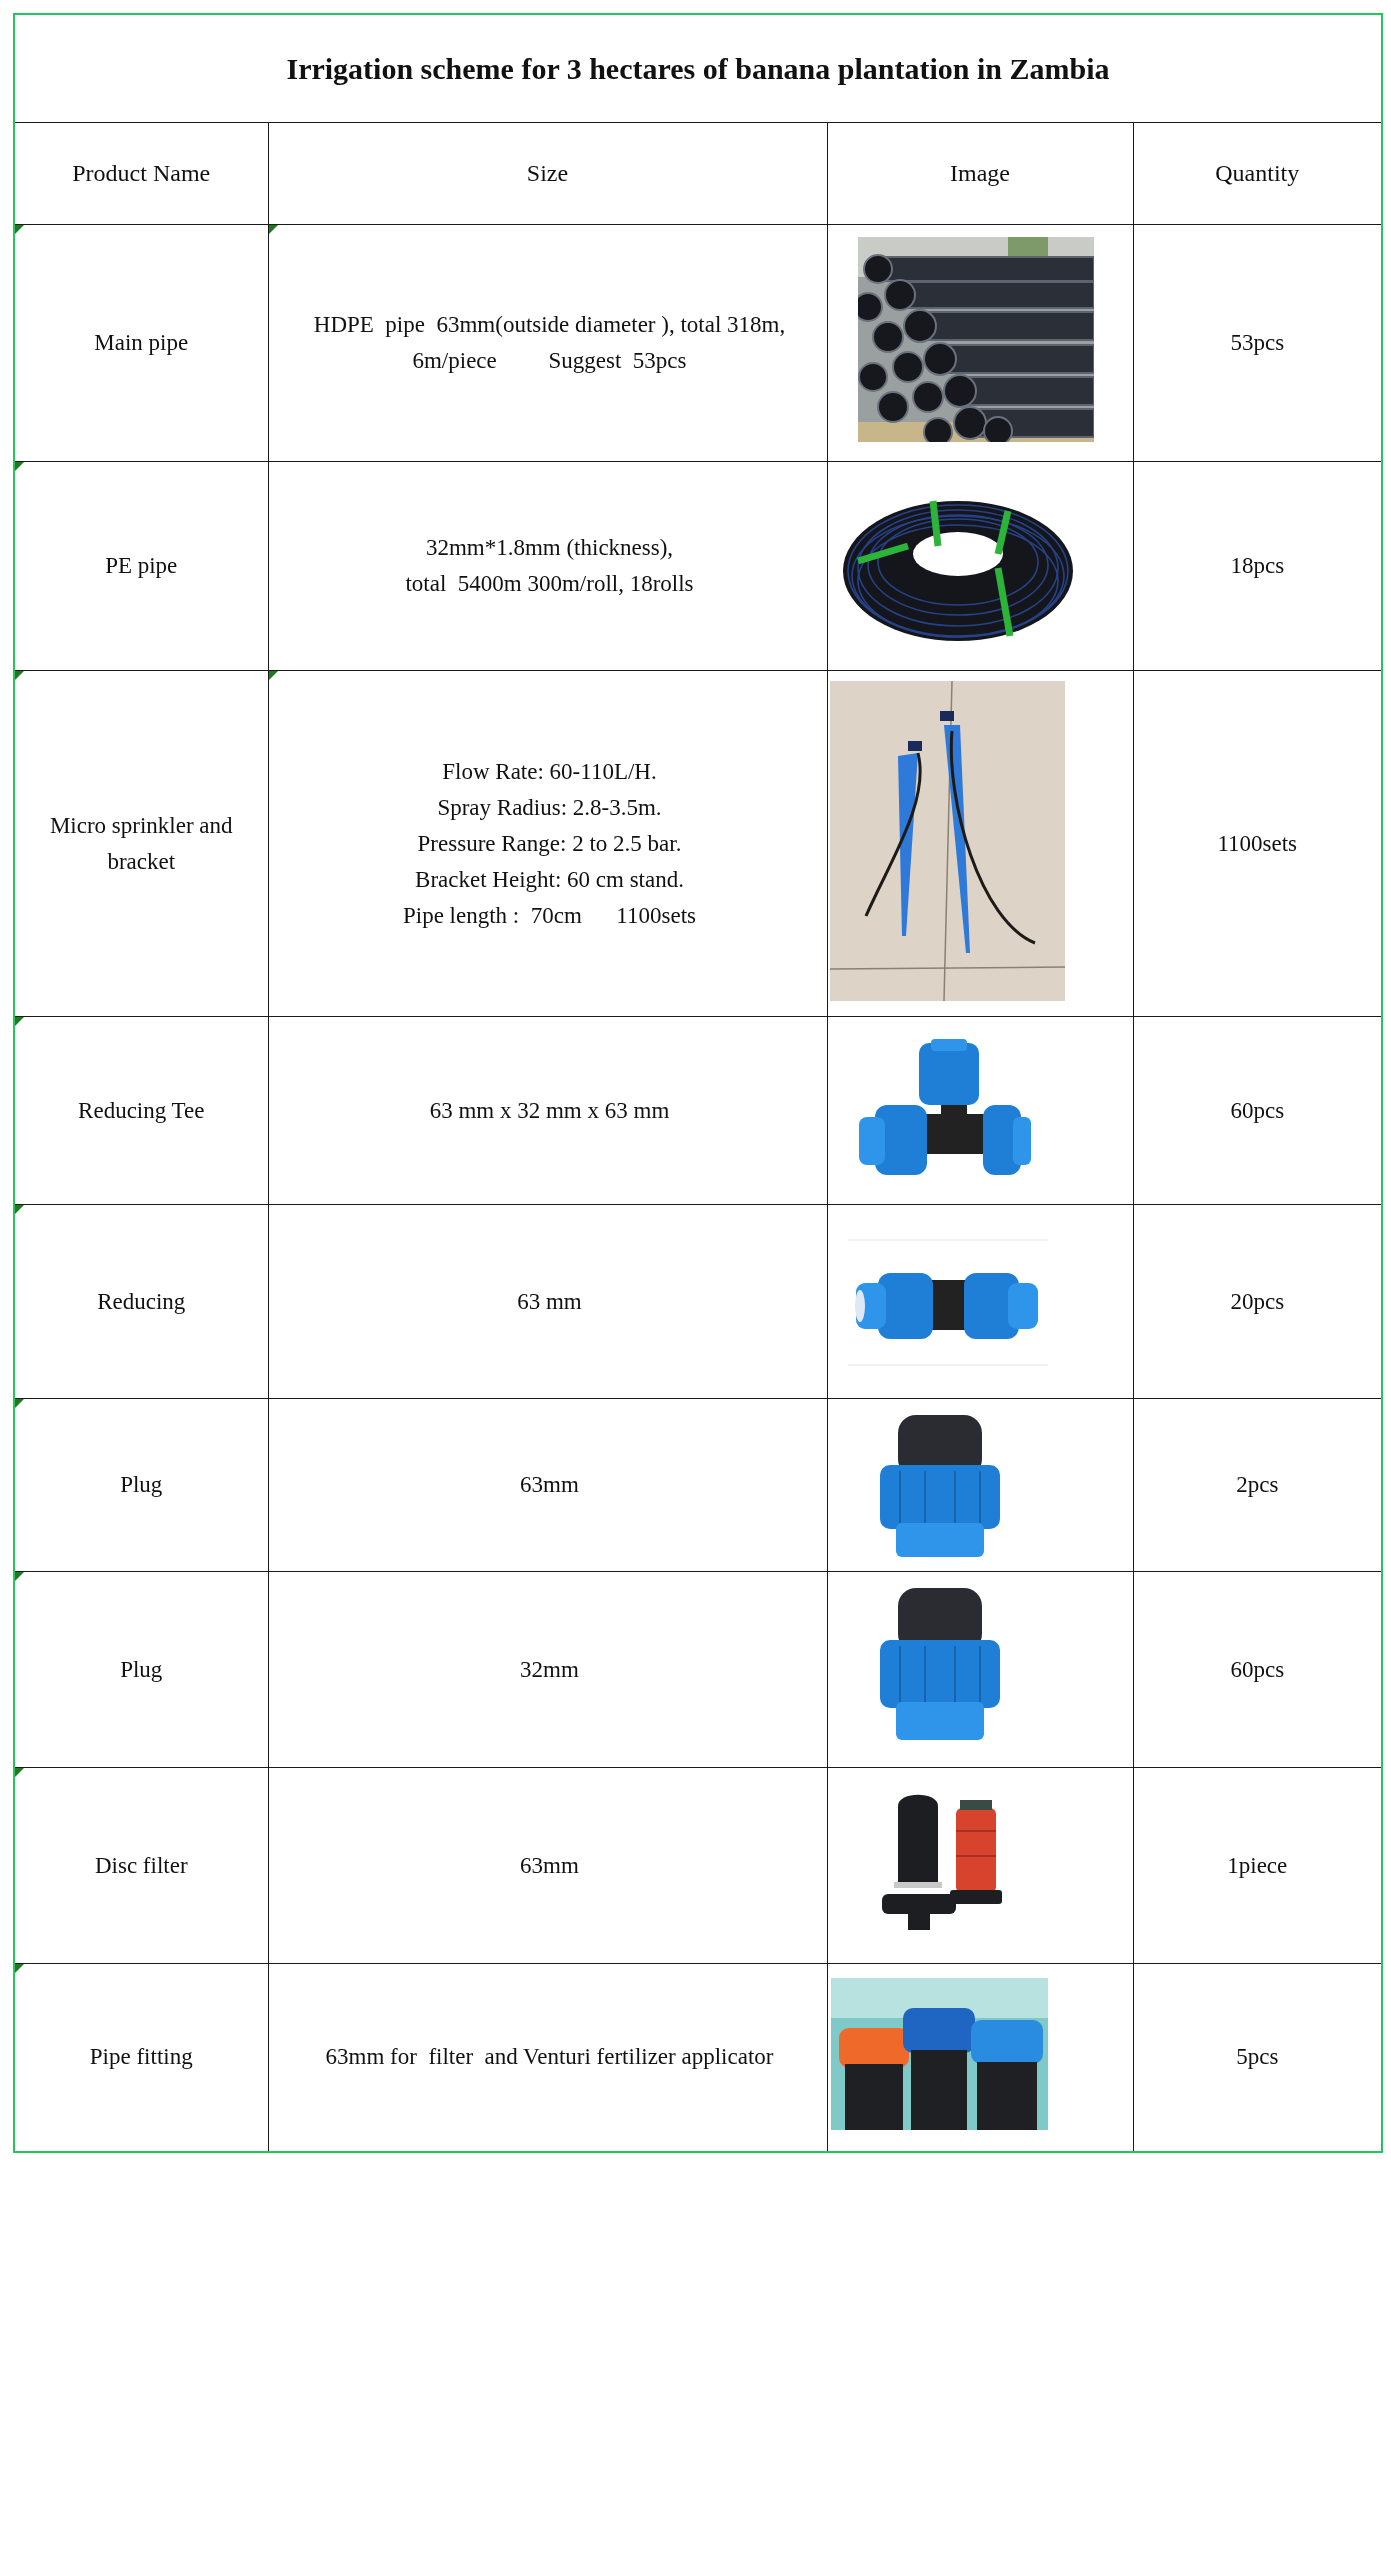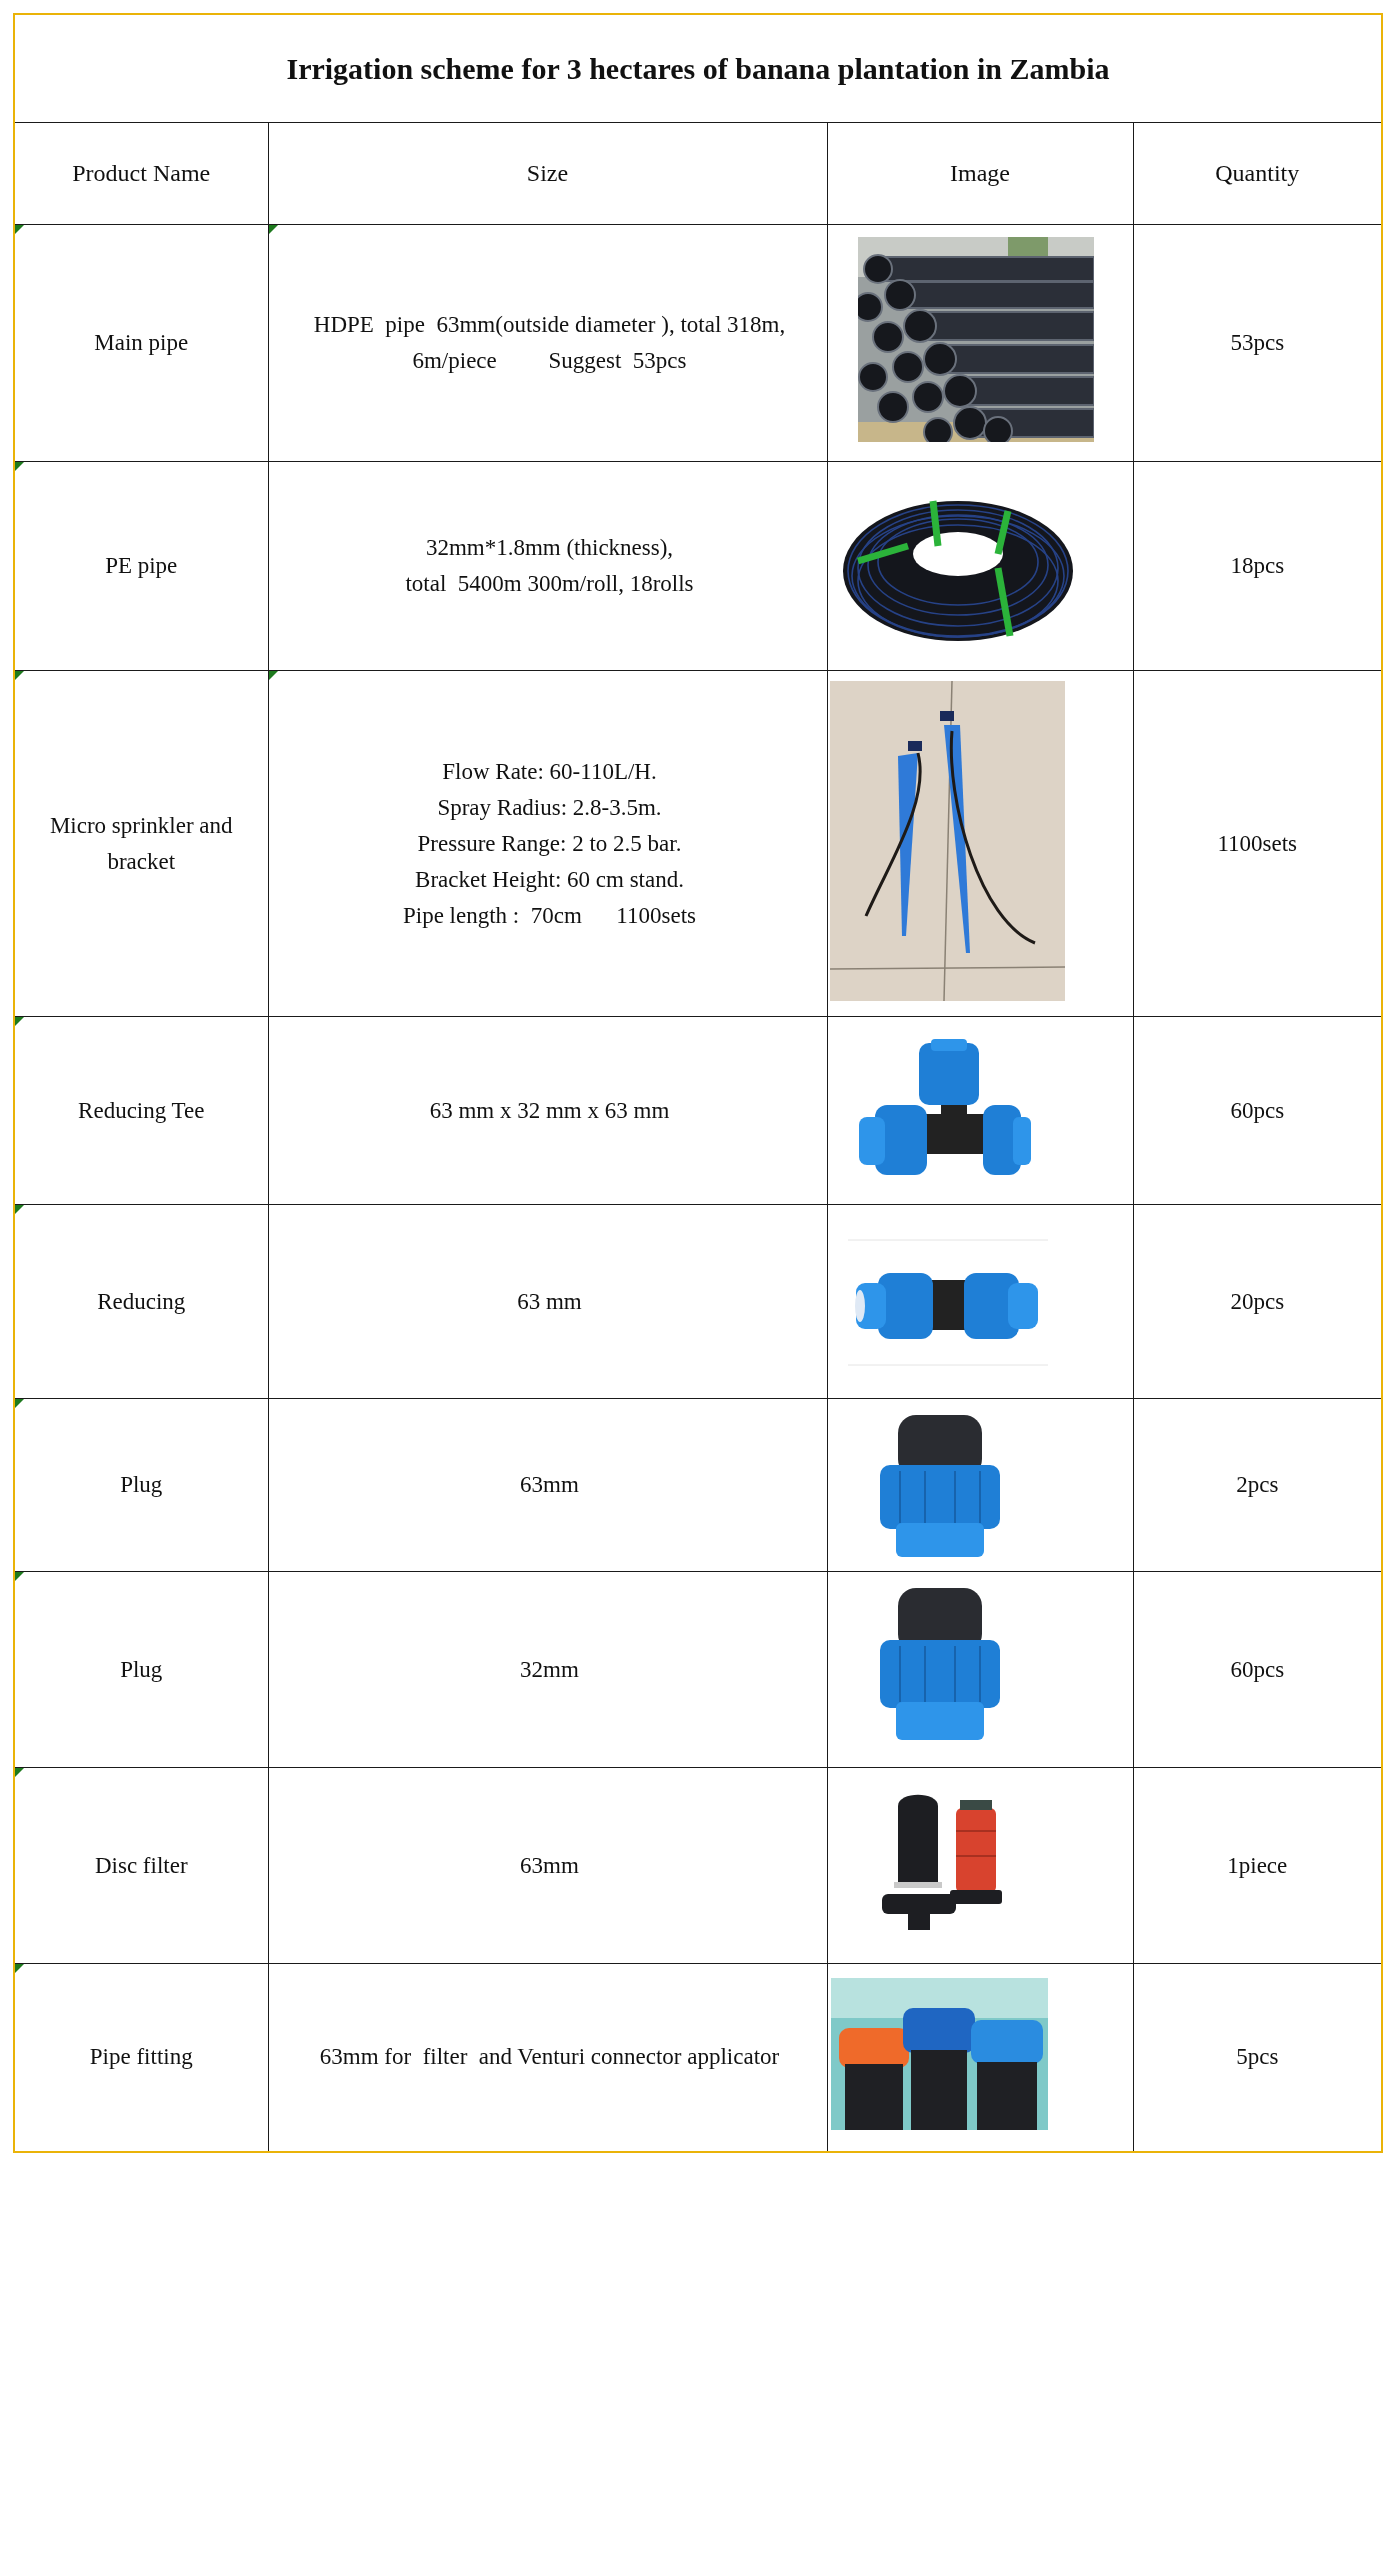--- a/index.html
+++ b/index.html
@@ -1,19 +1,19 @@
 <!DOCTYPE html>
 <html><head>
 <meta charset="utf-8">
 <style>
   html, body { margin: 0; padding: 0; background: #ffffff; }
   body { width: 1391px; height: 2560px; position: relative; overflow: hidden;
          font-family: "Liberation Serif", "DejaVu Serif", serif; color: #111; }
   table.sheet { position: absolute; left: 13px; top: 13px; border-collapse: collapse;
-                table-layout: fixed; width: 1368px; border: 2px solid #eab308; padding-left: 35px; }
+                table-layout: fixed; width: 1368px; border: 2px solid #22c55e; padding-left: 35px; }
   table.sheet td, table.sheet th { border: 1.6px solid #1a1a1a; padding: 0; position: relative;
                 vertical-align: middle; }
   .title-cell { height: 107px; text-align: center; font-weight: bold; font-size: 30px; }
   .hdr th { height: 101px; font-weight: normal; font-size: 24px; text-align: center; }
   .name { text-align: center; font-size: 23px; line-height: 36px; padding: 0 8px !important; }
   .size { text-align: center; font-size: 23px; line-height: 36px; padding-left: 4px !important; white-space: pre-wrap; }
   .qty { text-align: center; font-size: 23px; margin-top: 40px; }
   .imgcell { text-align: left; }
   .tri { position: absolute; left: 0; top: 0; width: 0; height: 0;
          border-top: 9px solid #1e7a1e; border-right: 9px solid transparent; }
@@ -223,21 +223,21 @@
             </g>
         <rect x="72" y="104" width="52" height="14" rx="3" fill="#1d1e22"></rect>
         <rect x="82" y="14" width="32" height="10" fill="#3a4a45"></rect>
       </svg>
     </td>
     <td class="qty">1piece</td>
   </tr>
 
   <tr style="height:188px">
     <td class="name"><span class="tri"></span><span>Pipe  fitting</span></td>
-    <td class="size"><span>63mm for  filter  and Venturi connector applicator</span></td>
+    <td class="size"><span>63mm for  filter  and Venturi fertilizer applicator</span></td>
     <td class="imgcell">
       <svg style="position:absolute;left:3px;top:14px" width="217" height="152" viewBox="0 0 217 152">
         <rect width="217" height="152" fill="#7fc9c8"></rect>
         <rect x="0" y="0" width="217" height="40" fill="#b8e2df"></rect>
         <rect x="8" y="50" width="70" height="40" rx="10" fill="#ef6a2a"></rect>
         <rect x="14" y="86" width="58" height="66" fill="#1f2024"></rect>
         <rect x="72" y="30" width="72" height="45" rx="10" fill="#1f66c2"></rect>
         <rect x="80" y="72" width="56" height="80" fill="#1f2024"></rect>
         <rect x="140" y="42" width="72" height="44" rx="10" fill="#2a8ce0"></rect>
         <rect x="146" y="84" width="60" height="68" fill="#1f2024"></rect>

